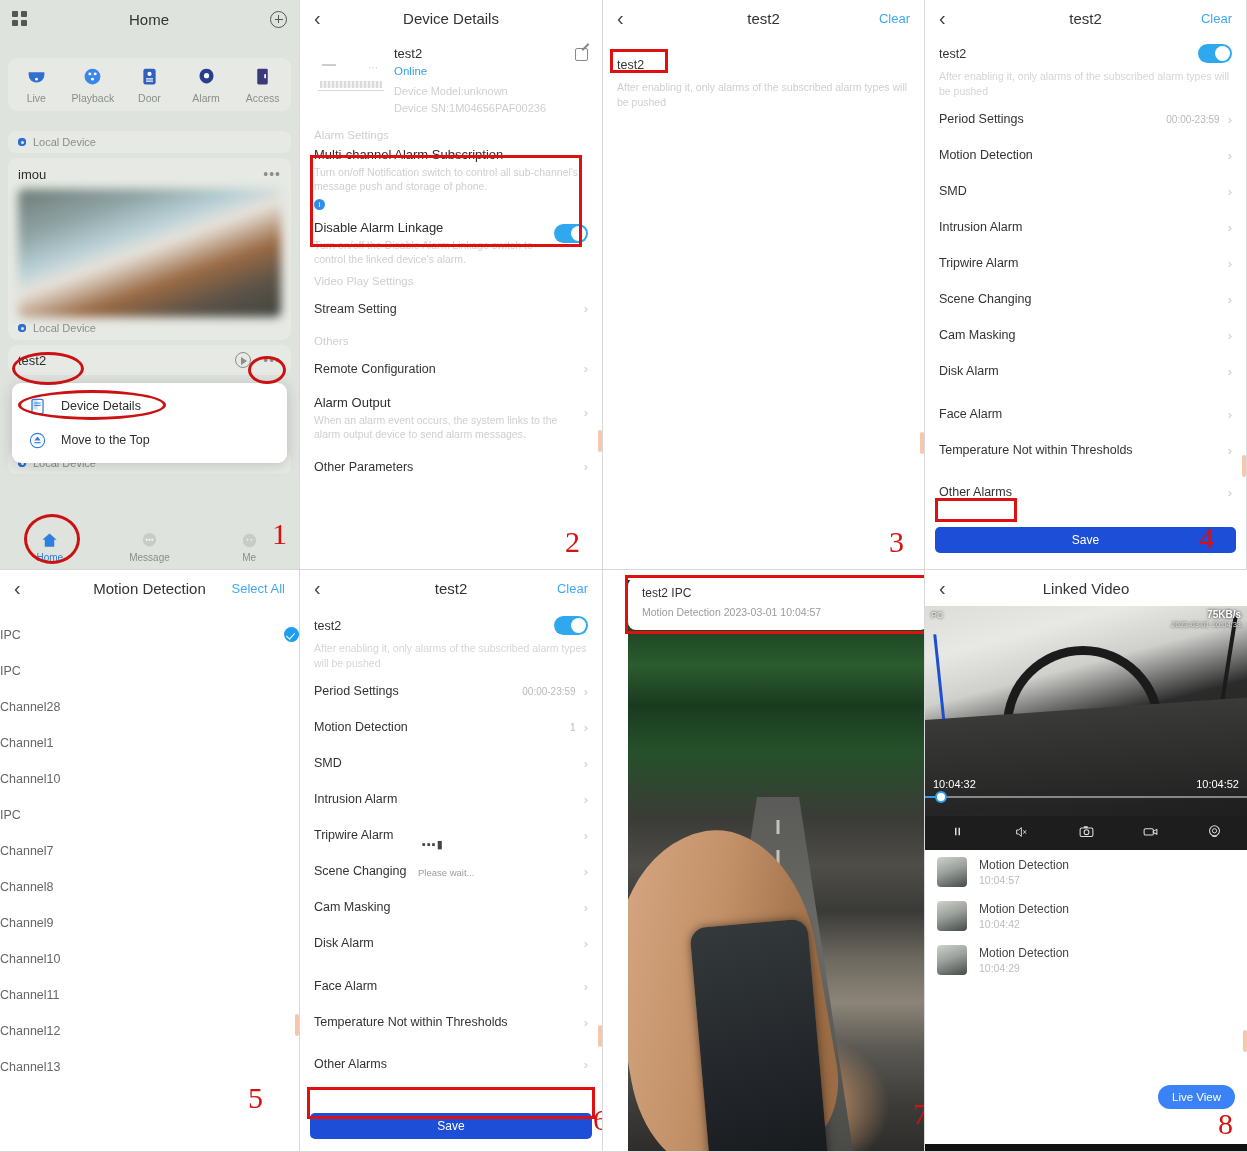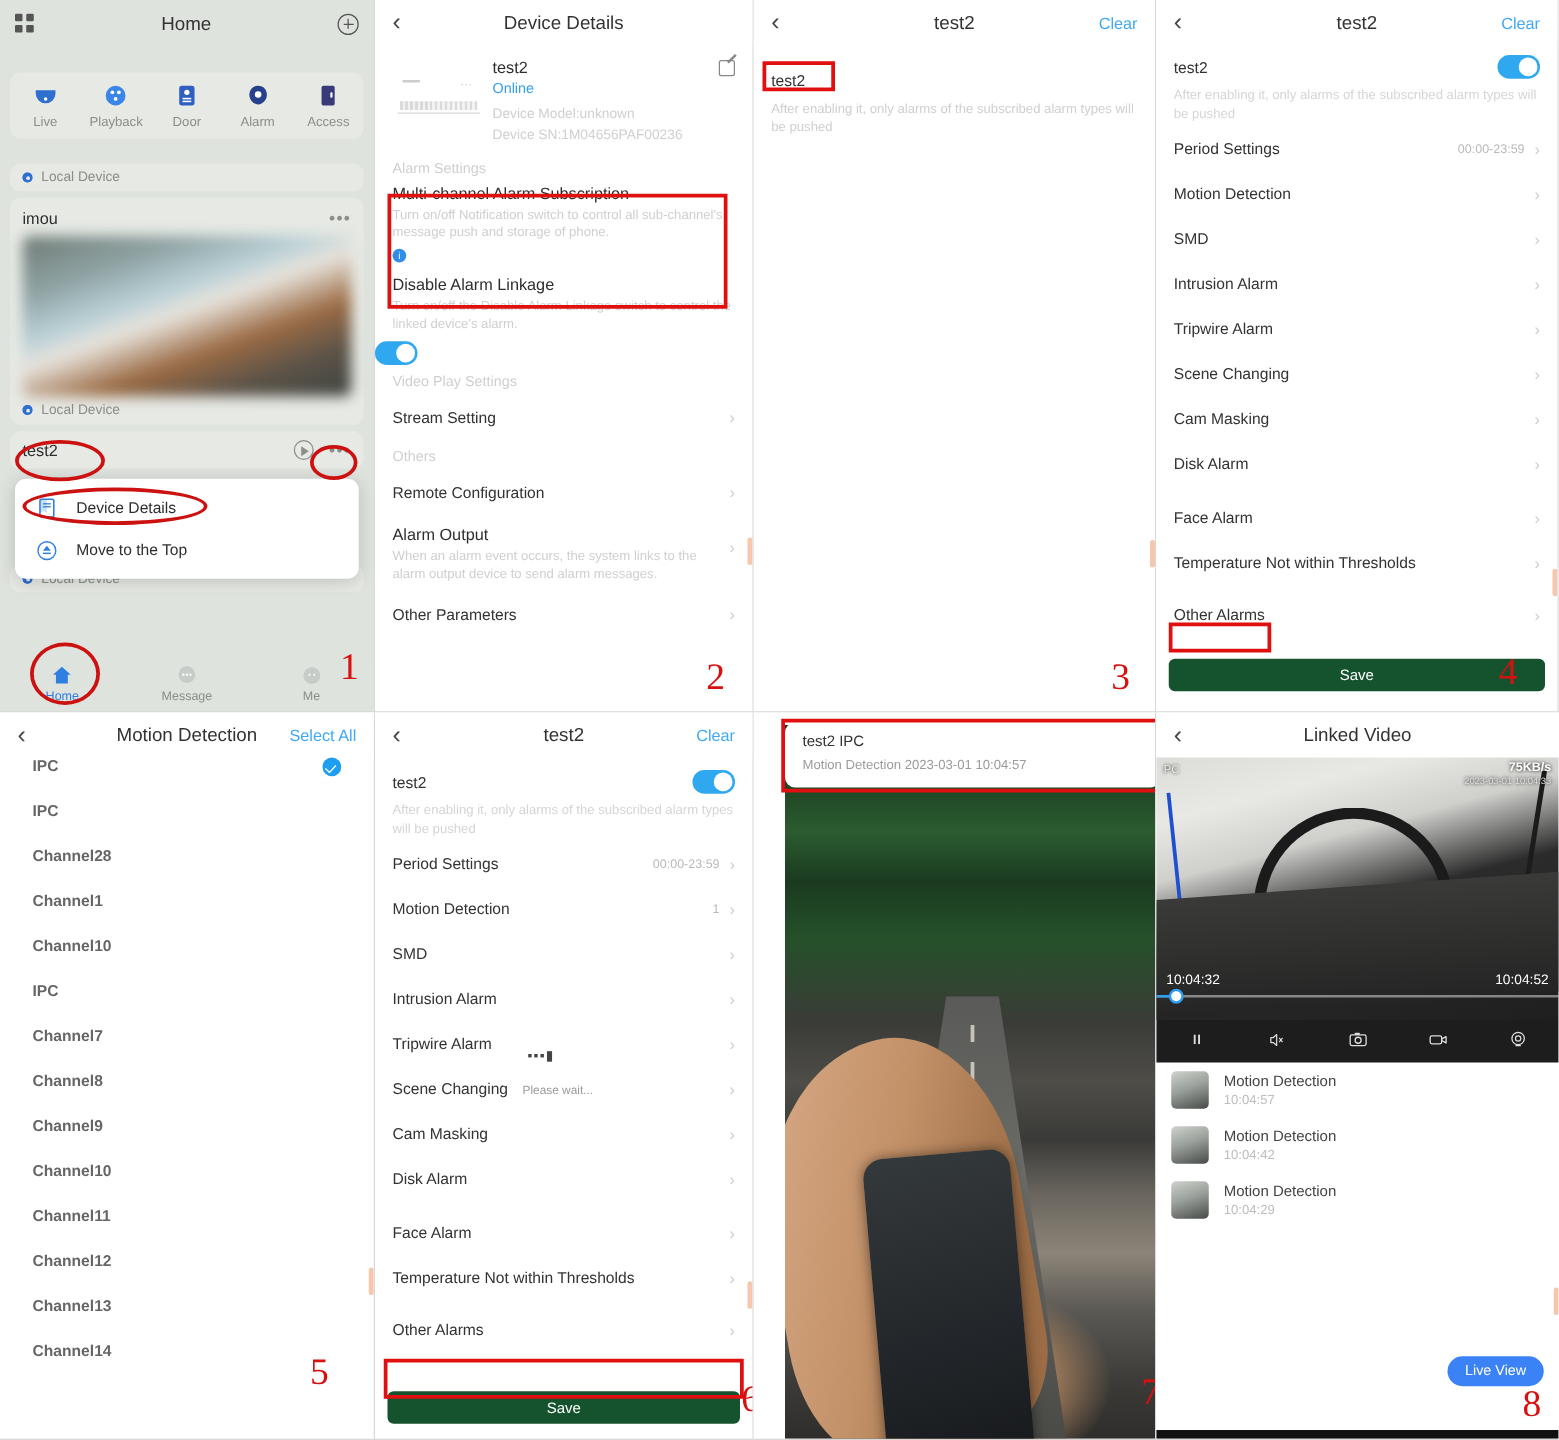--- a/index.html
+++ b/index.html
@@ -142,42 +142,42 @@
   .blk-note { display: flex; padding: 5px 14px 4px; font-size: 10px; color: #cfcfcf; line-height: 1.35; }
   .info-ic { width: 11px; height: 11px; border-radius: 50%; background: #2f8fe8; color: #fff;
     font-size: 8px; text-align: center; line-height: 11px; margin-right: 5px; flex: 0 0 11px; margin-top: 1px; }
 
   .toggle { width: 34px; height: 19px; border-radius: 10px; background: #2fa8f0; position: relative; margin-left: auto; }
   .toggle::after { content: ""; position: absolute; right: 2px; top: 2px; width: 15px; height: 15px;
     border-radius: 50%; background: #fff; }
 
   .savebtn {
     position: absolute; left: 10px; right: 10px; bottom: 12px; height: 26px;
-    background: #14532d; color: #fff; border-radius: 5px;
+    background: #1d4ed8; color: #fff; border-radius: 5px;
     display: flex; align-items: center; justify-content: center; font-size: 12px;
   }
 
   
   .dd-head { display: flex; padding: 10px 14px 4px; }
   .dd-img { width: 74px; height: 54px; position: relative; flex: 0 0 74px; }
   .dd-img .bar { position: absolute; left: 6px; right: 6px; bottom: 12px; height: 7px;
     background: repeating-linear-gradient(90deg,#dadada 0 2px,#f2f2f2 2px 4px); }
   .dd-img .lid { position: absolute; left: 8px; top: 18px; width: 14px; height: 2px; background: #cdcdcd; }
   .dd-img .dots { position: absolute; right: 10px; top: 16px; color: #cdcdcd; font-size: 10px; }
   .dd-img .base { position: absolute; left: 4px; right: 4px; bottom: 9px; height: 1.5px; background: #d8d8d8; }
   .dd-info { padding-left: 6px; flex: 1; }
   .dd-name { font-size: 13px; color: #2e2e2e; }
   .dd-online { font-size: 11.5px; color: #35a0e8; margin-top: 4px; }
   .dd-meta { font-size: 11px; color: #cfcfcf; margin-top: 7px; line-height: 1.45; }
   .edit-ic { width: 13px; height: 13px; border: 1.3px solid #888; border-radius: 2px; position: relative; margin-top: 2px; }
   .edit-ic::after { content: ""; position: absolute; right: -3px; top: -3px; width: 9px; height: 2px;
     background: #888; transform: rotate(-45deg); }
 
   
-  .chrow { height: 36px; display: flex; align-items: flex-start; padding: 0 26px; font-size: 12.5px; color: #666; font-weight: bold; }
+  .chrow { height: 36px; display: flex; align-items: flex-end; padding: 0 0; font-size: 12.5px; color: #666; }
   .check { margin-left: auto; width: 15px; height: 15px; border-radius: 50%; background: #1e9ef0; position: relative; }
   .check::after { content: ""; position: absolute; left: 4px; top: 3.5px; width: 4px; height: 7px;
     border: solid #fff; border-width: 0 1.7px 1.7px 0; transform: rotate(43deg); }
 
   
   .p7 { background: #fff; }
   .photo {
     position: absolute; left: 25px; top: 10px; width: 300px; bottom: 0;
     background:
       radial-gradient(ellipse 60% 22% at 50% 92%, #cfa486 0%, #b08560 30%, rgba(176,133,96,0) 62%),
@@ -451,21 +451,21 @@
     <div class="grp-label">Alarm Settings</div>
 
     <div>
       <div class="blk-title">Multi-channel Alarm Subscription</div>
       <div class="blk-desc">Turn on/off Notification switch to control all sub-channel's message push and storage of phone.</div>
       <div class="blk-note">
         <span class="info-ic">i</span>
       </div>
     </div>
 
-    <div style="display:flex;align-items:flex-start;margin-top:4px;flex-direction:column;">
+    <div style="display:flex;align-items:flex-start;margin-top:4px;">
       <div style="flex:1">
         <div class="blk-title">Disable Alarm Linkage</div>
         <div class="blk-desc">Turn on/off the Disable Alarm Linkage switch to control the linked device's alarm.</div>
       </div>
       <div class="toggle" style="margin:6px 14px 0 0"></div>
     </div>
 
     <div class="grp-label">Video Play Settings</div>
     <div class="setrow">
       <span>Stream Setting</span>
@@ -615,23 +615,20 @@
           <span>Channel10</span>
         </div>
       <div class="chrow">
           <span>Channel11</span>
         </div>
       <div class="chrow">
           <span>Channel12</span>
         </div>
       <div class="chrow">
           <span>Channel13</span>
-        </div>
-      <div class="chrow">
-          <span>Channel14</span>
         </div>
     </div>
     <div class="scrollpill" style="top:444px;"></div>
     <div class="step-num" style="right:36px;bottom:36px;">5</div>
   </div>
 
   <div class="panel">
     <div class="navbar">
       <span class="back">‹</span>
       <span class="title">test2</span>

